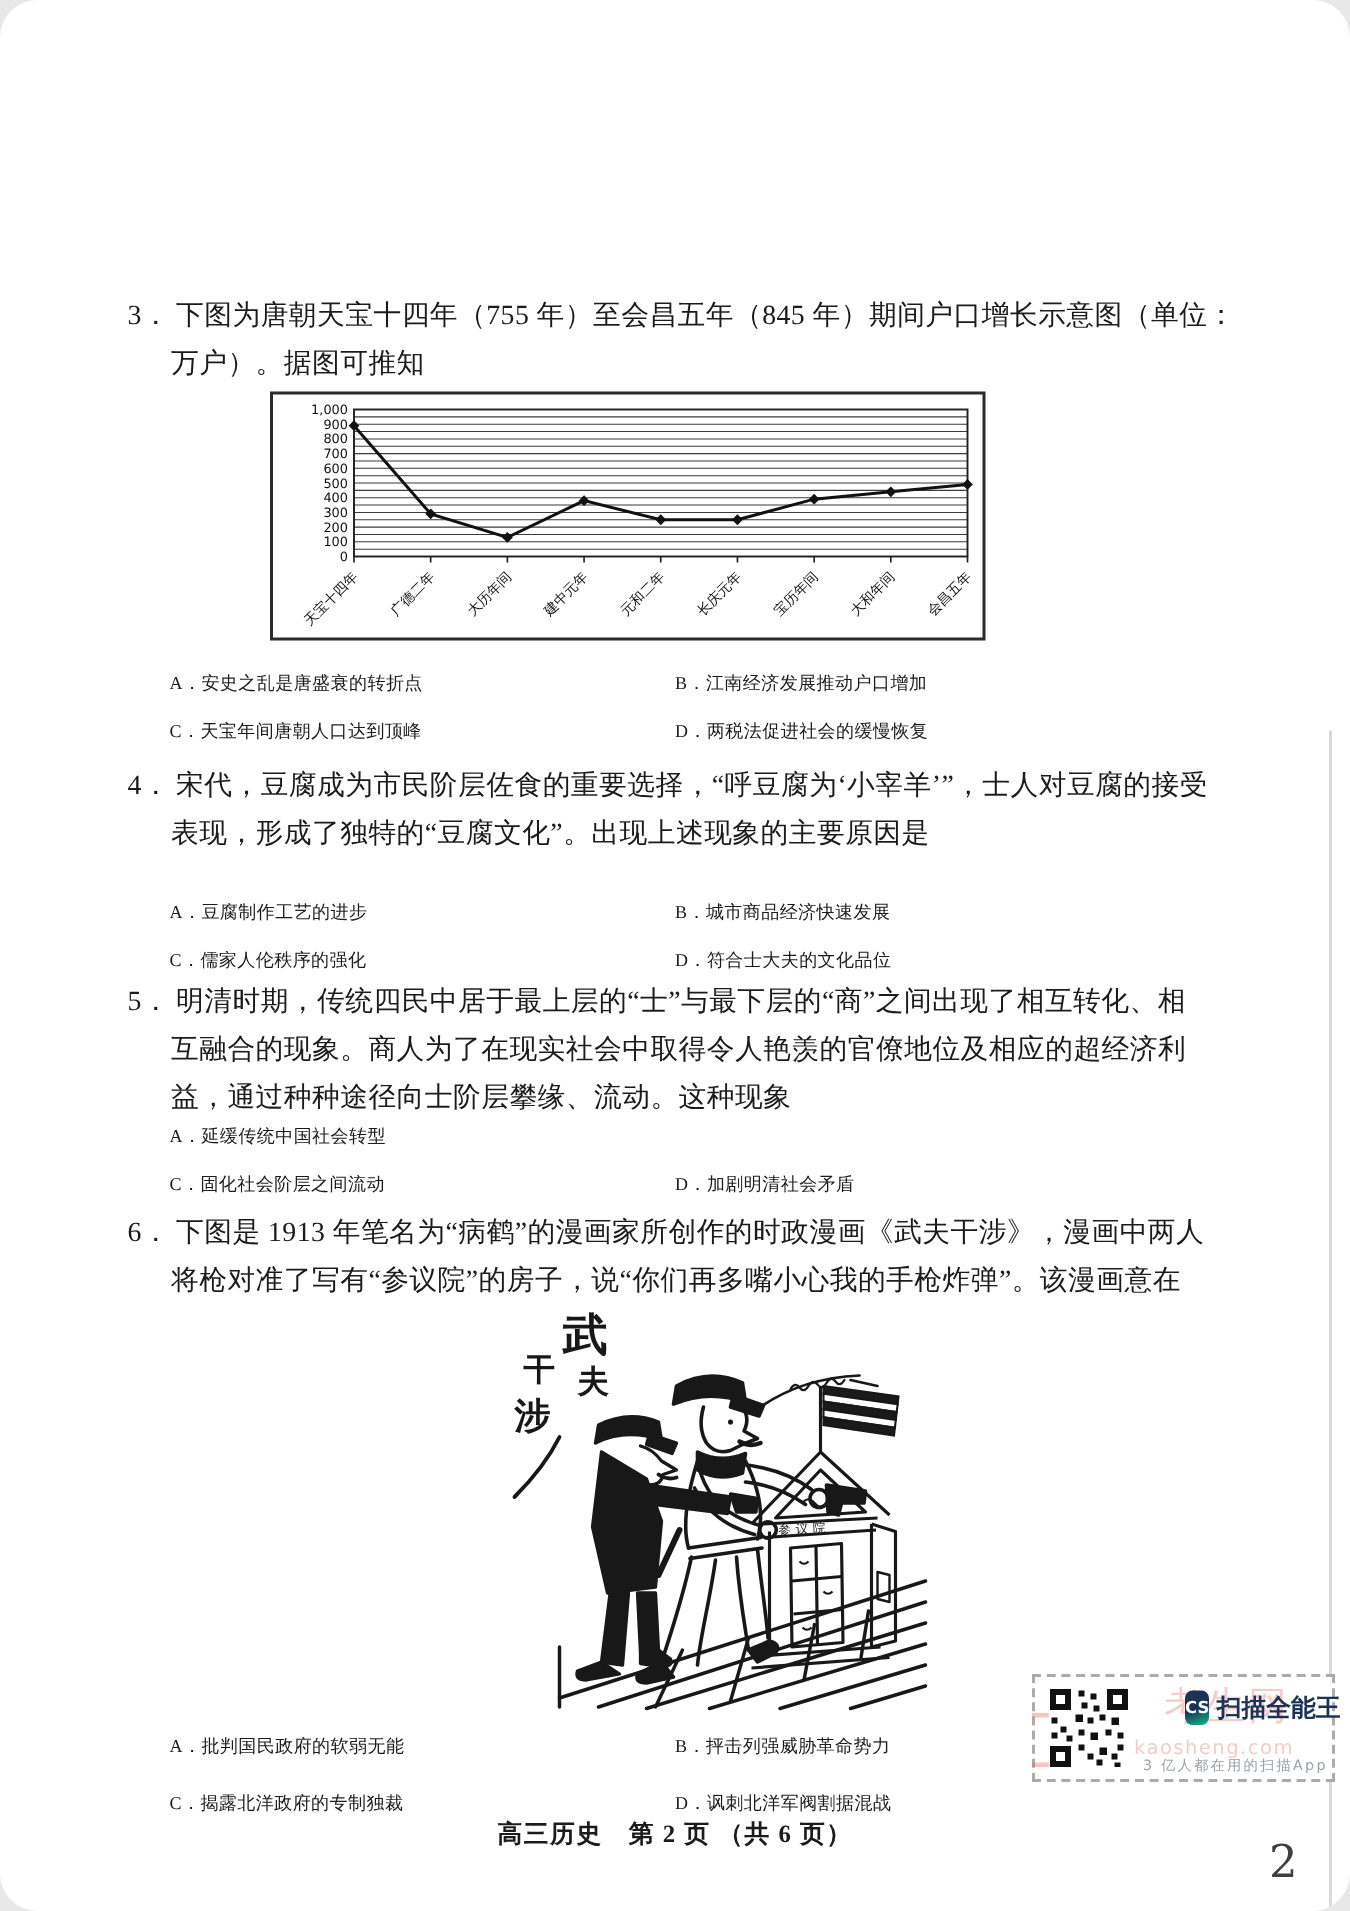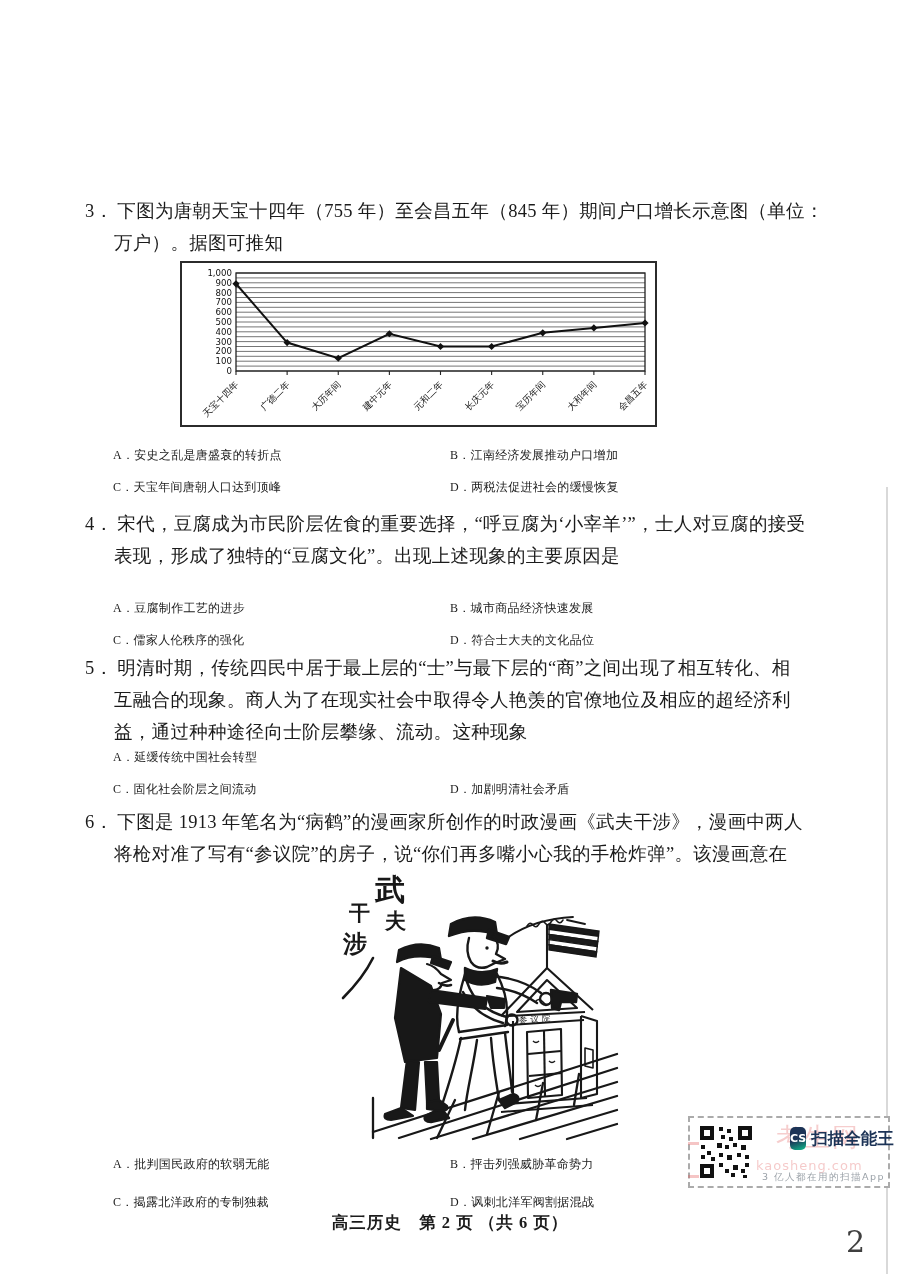--- a/index.html
+++ b/index.html
@@ -1,17 +1,17 @@
 <!DOCTYPE html>
 <html><head>
 <meta charset="utf-8">
 <style>
   html,body{margin:0;padding:0;background:#e8e8e8;}
   .page{position:relative;width:900px;height:1274px;background:#ffffff;overflow:hidden;
-        font-family:"Liberation Serif","DejaVu Serif",serif;color:#1b1b1b;}
+        font-family:"Liberation Serif","DejaVu Serif",serif;color:#1b1b1b;border-radius:25px;}
   .q{position:absolute;left:85px;width:792px;}
   .ql{font-size:18.5px;line-height:32px;letter-spacing:.3px;white-space:nowrap;}
   .ql .qn{padding-right:4px;}
   .ind{padding-left:29px;}
   .opts{position:absolute;left:113px;width:764px;}
   .orow{display:grid;grid-template-columns:337px auto;height:32px;font-size:12px;line-height:32px;letter-spacing:.3px;}
   .orow.tall{height:38px;line-height:38px;}
   .chart-frame{position:absolute;left:180px;top:261px;width:477px;height:166px;border:2px solid #2b2b2b;box-sizing:border-box;background:#fff;}
   .cartoon{position:absolute;left:315px;top:862px;width:305px;height:280px;}
   .footer{position:absolute;left:0;right:0;top:1212px;text-align:center;font-size:16.5px;font-weight:700;letter-spacing:1px;}

